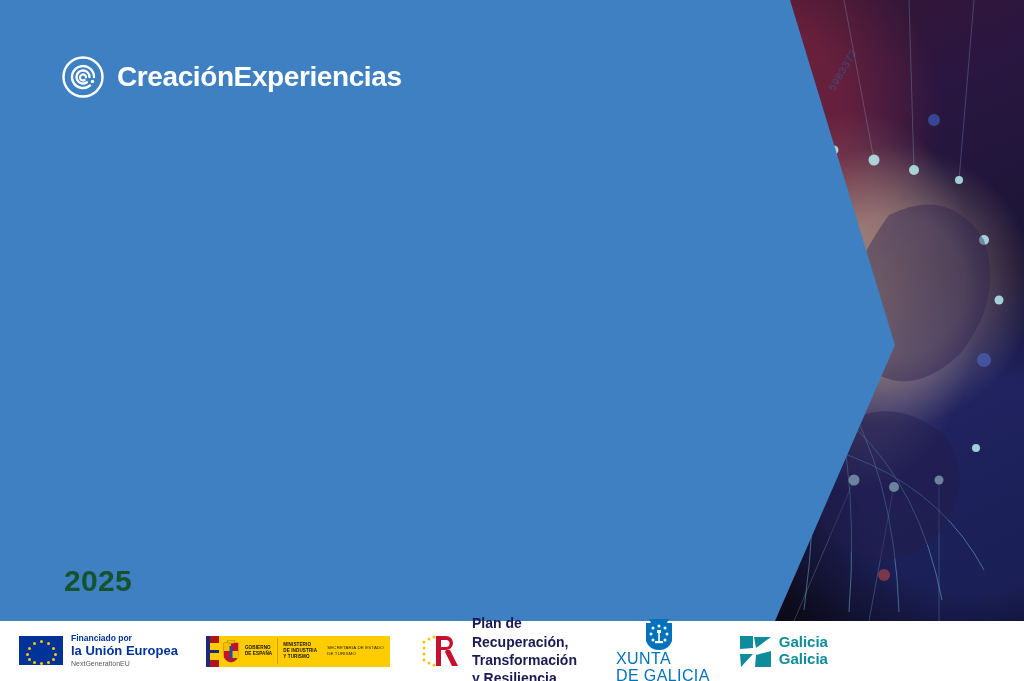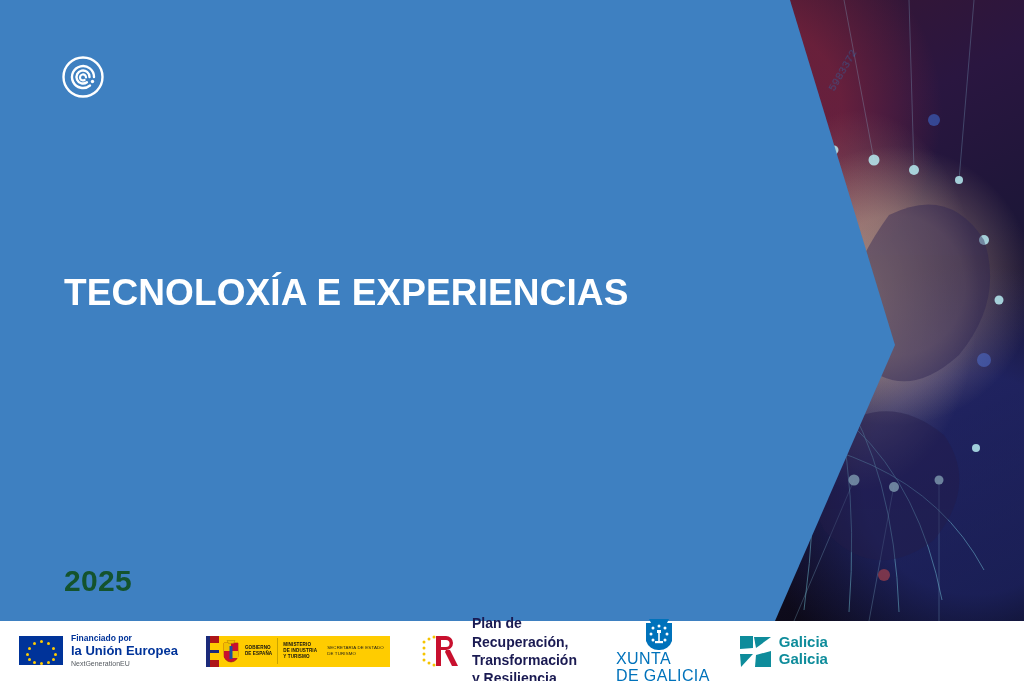--- a/index.html
+++ b/index.html
@@ -193,24 +193,25 @@
   <div class="bluepanel"></div>
 
   <div class="brand">
     <svg class="brand-mark" viewBox="0 0 42 42">
       <circle cx="21" cy="21" r="19.5" fill="none" stroke="#ffffff" stroke-width="2.4"></circle>
       <path d="M32 21a11 11 0 1 0-4 8.5" fill="none" stroke="#ffffff" stroke-width="2.4" stroke-linecap="round"></path>
       <path d="M27.5 21a6.5 6.5 0 1 0-2.6 5.2" fill="none" stroke="#ffffff" stroke-width="2.4" stroke-linecap="round"></path>
       <path d="M24 21.5a3 3 0 1 0-1.4 2.5" fill="none" stroke="#ffffff" stroke-width="2.2" stroke-linecap="round"></path>
       <circle cx="30.5" cy="25.5" r="1.7" fill="#ffffff"></circle>
     </svg>
+    <div class="brand-name">CreaciónExperiencias</div>
   </div>
 
   <h1 class="title">
-    <span>TECNOLOXÍA E EXPERIENCIAS</span><br>
+    <br>
   </h1>
 
   <div class="year">2025</div>
 
   <div class="footer">
 
     <div class="logo-slot" style="margin-left:18px;">
       <div class="eu-flag">
         <i class="eu-star" style="left:21px; top:4px;"></i>
         <i class="eu-star" style="left:28px; top:6px;"></i>

